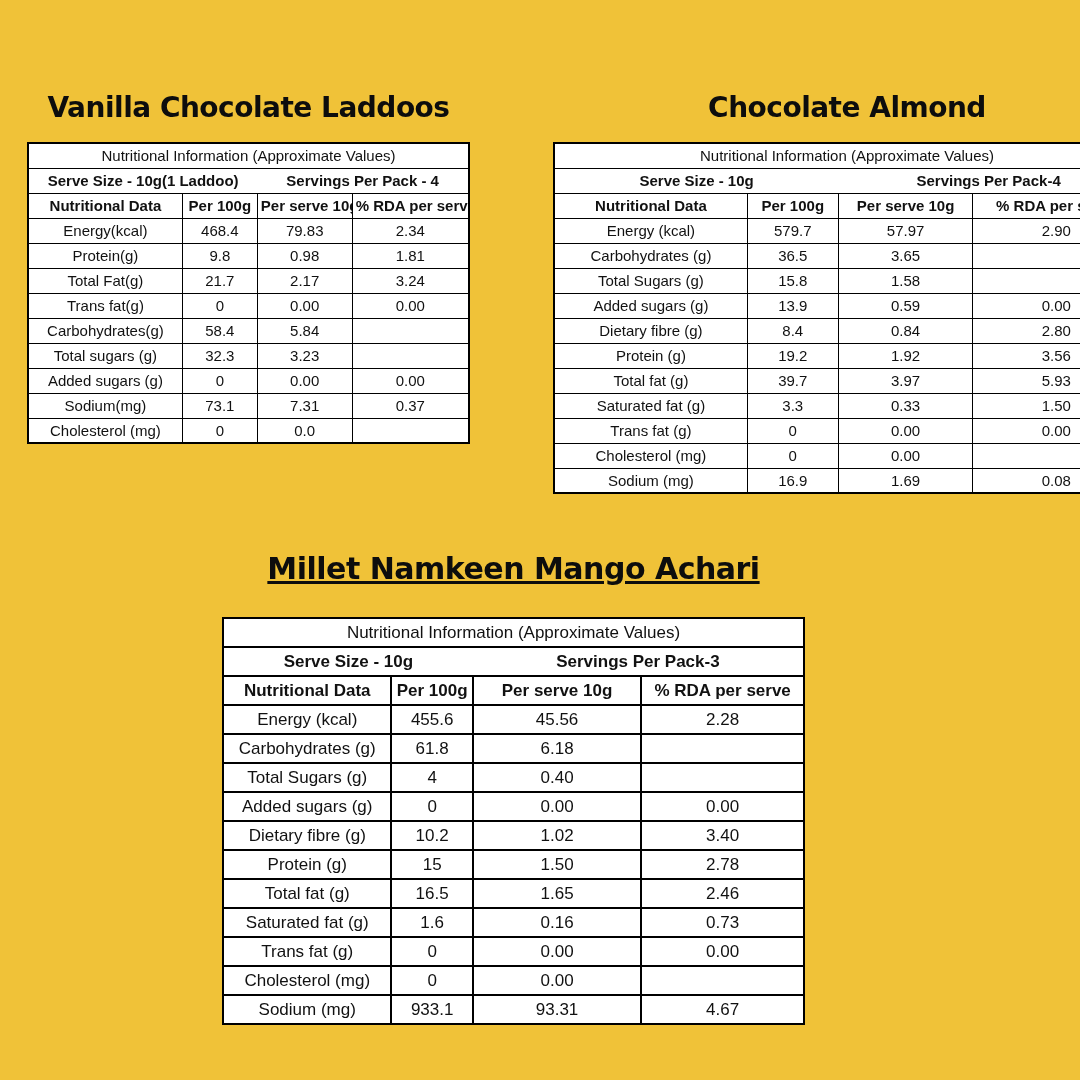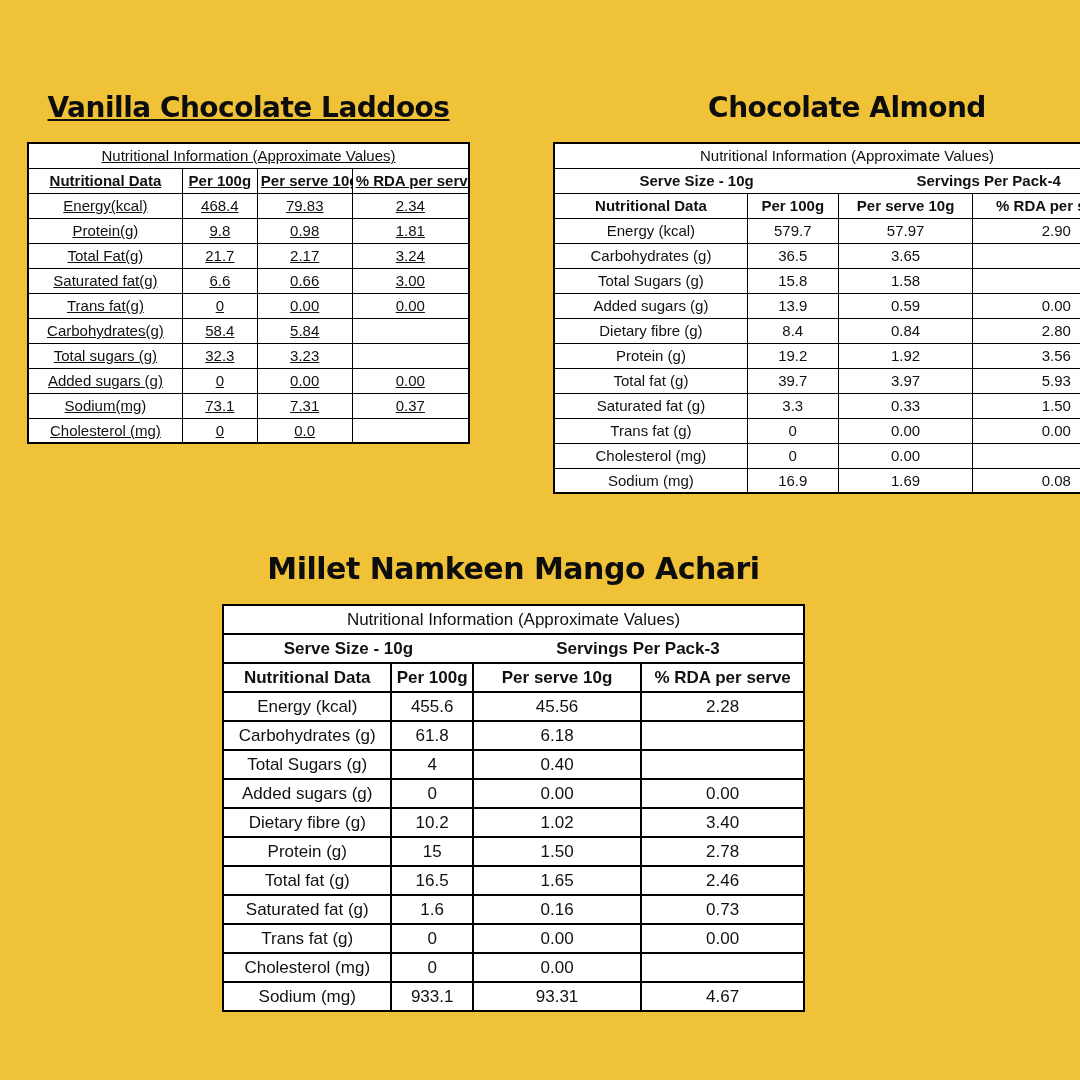--- a/index.html
+++ b/index.html
@@ -4,34 +4,34 @@
 <style>
   html,body{margin:0;padding:0;}
   body{
     width:1080px;height:1080px;
     background:var(--bg,#F0C238);
     font-family:"Liberation Sans",sans-serif;
     color:#111;
   }
   .stage{position:relative;width:1080px;height:1080px;overflow:hidden;}
   .card{position:absolute;}
-  .card1{left:27px;top:90px;width:443px;text-decoration:underline;}
+  .card1{left:27px;top:90px;width:443px;}
   .card2{left:553px;top:90px;width:588px;}
   .card3{left:222px;top:549px;width:583px;}
   .ptitle{
     margin:0 0 16px 0;
     text-align:center;
     font-family:"DejaVu Sans","Liberation Sans",sans-serif;
     font-weight:bold;
     letter-spacing:-0.5px;
     color:#0d0d0d;
     font-size:28px;
     line-height:36px;
   }
-  .card3 .ptitle{font-size:30px;line-height:40px;margin-bottom:15px;}
+  .card3 .ptitle{font-size:30px;line-height:40px;margin-bottom:28px;text-decoration:underline;}
   table.ntable{
     width:100%;
     border-collapse:collapse;
     table-layout:fixed;
     background:var(--tbg,#FFFFFF);
     border:2px solid var(--bd,#000);
   }
   .ntable td,.ntable th{
     border:1px solid var(--bd,#000);
     text-align:center;
@@ -65,20 +65,24 @@
           <col class="c1">
           <col class="c2">
           <col class="c3">
           <col class="c4">
         </colgroup>
         <tbody>
           <tr>
             <td class="info" colspan="4">Nutritional Information (Approximate Values)</td>
           </tr>
           <tr>
+            <td class="serve sl" colspan="2">Serve Size - 10g(1 Laddoo)</td>
+            <td class="serve sr" colspan="2">Servings Per Pack - 4</td>
+          </tr>
+          <tr>
             <th class="head">Nutritional Data</th>
             <th class="head">Per 100g</th>
             <th class="head">Per serve 10g</th>
             <th class="head">% RDA per serve</th>
           </tr>
           <tr>
             <td class="lbl">Energy(kcal)</td>
             <td class="val">468.4</td>
             <td class="val">79.83</td>
             <td class="val">2.34</td>
@@ -87,26 +91,20 @@
             <td class="lbl">Protein(g)</td>
             <td class="val">9.8</td>
             <td class="val">0.98</td>
             <td class="val">1.81</td>
           </tr>
           <tr>
             <td class="lbl">Total Fat(g)</td>
             <td class="val">21.7</td>
             <td class="val">2.17</td>
             <td class="val">3.24</td>
-          </tr>
-          <tr>
-            <td class="lbl">Saturated fat(g)</td>
-            <td class="val">6.6</td>
-            <td class="val">0.66</td>
-            <td class="val">3.00</td>
           </tr>
           <tr>
             <td class="lbl">Trans fat(g)</td>
             <td class="val">0</td>
             <td class="val">0.00</td>
             <td class="val">0.00</td>
           </tr>
           <tr>
             <td class="lbl">Carbohydrates(g)</td>
             <td class="val">58.4</td>

